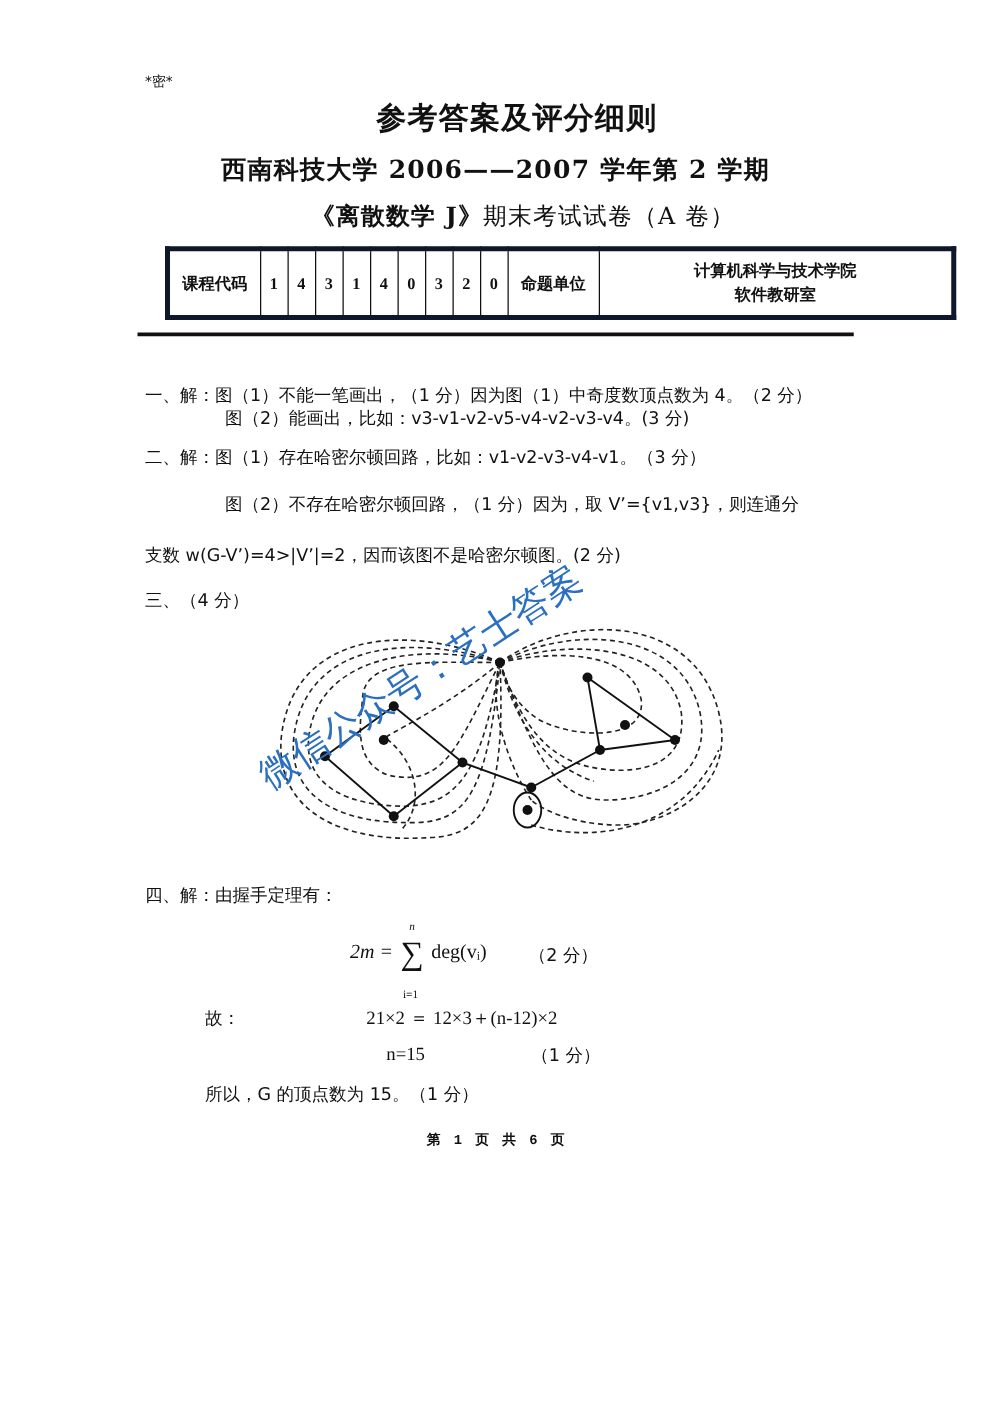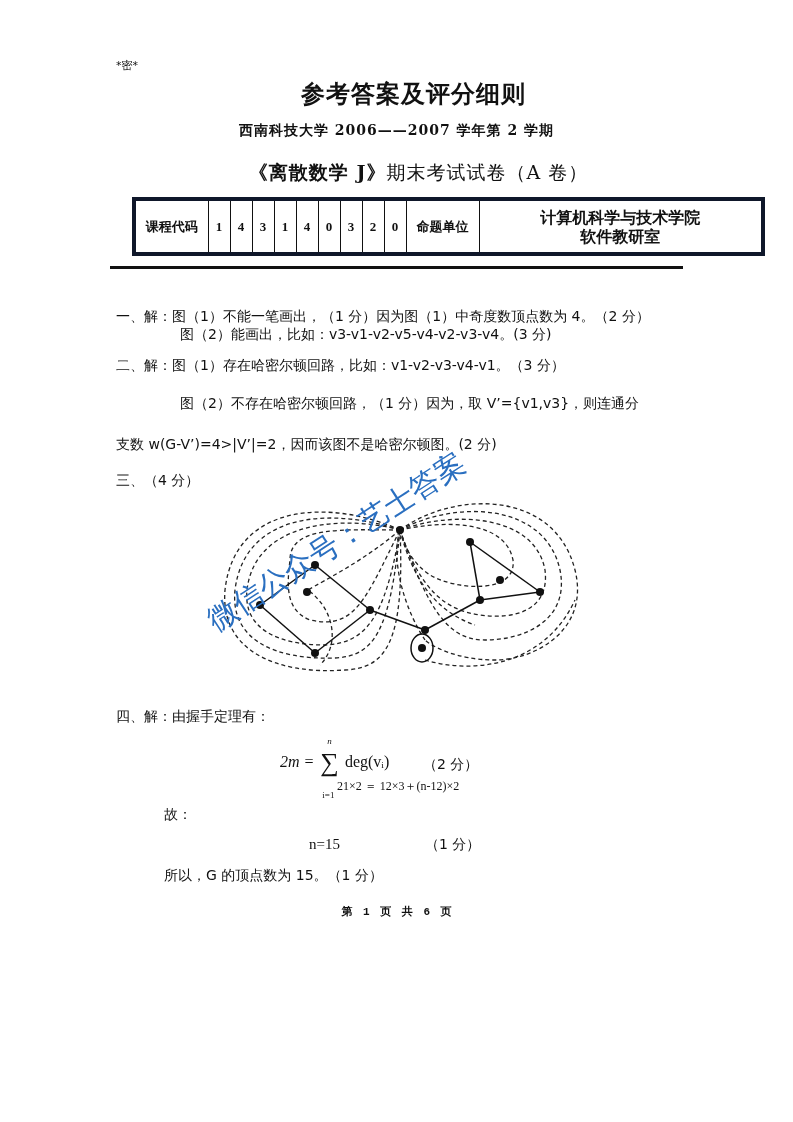--- a/index.html
+++ b/index.html
@@ -1,28 +1,28 @@
 <!DOCTYPE html>
 <html><head>
 <meta charset="utf-8">
 <style>
   * { box-sizing: border-box; margin: 0; padding: 0; }
   html, body { width: 793px; height: 1122px; background: #ffffff; }
   body { position: relative; overflow: hidden; font-family: "DejaVu Serif", "Liberation Serif", serif; color: #111; }
   .abs { position: absolute; white-space: nowrap; }
   .secret { left: 116px; top: 58px; font-size: 11px; font-family: "DejaVu Sans", sans-serif; }
   .title { left: 17px; width: 793px; top: 78px; text-align: center; font-size: 24px; font-weight: bold; font-family: "DejaVu Sans", sans-serif; letter-spacing: 1px; }
-  .subtitle { left: 0; width: 793px; top: 122px; text-align: center; font-size: 14px; font-weight: bold; letter-spacing: 1px; }
+  .subtitle { left: 0; width: 793px; top: 122px; text-align: center; font-size: 20px; font-weight: bold; letter-spacing: 1px; }
   .examtitle { left: 0; width: 793px; top: 160px; text-align: center; font-size: 19px; letter-spacing: 1px; padding-left: 44px; }
   .examtitle b { font-weight: bold; }
   table.info { position: absolute; left: 132px; top: 197px; width: 633px; height: 59px; border-collapse: collapse; border: 4px solid #0f172a; }
   table.info td { border: 1px solid #111; text-align: center; font-size: 13px; font-weight: bold; font-family: "DejaVu Sans", sans-serif; }
   table.info td.digit { width: 22px; font-family: "Liberation Serif", serif; font-size: 13px; }
   table.info td.lab { width: 74px; }
-  table.info td.unit { font-weight: bold; font-size: 16px; line-height: 19px; }
+  table.info td.unit { font-weight: bold; font-size: 13px; line-height: 19px; }
   .rule { left: 110px; top: 266px; width: 573px; height: 3px; background: #111; }
   .line { font-size: 14px; font-family: "DejaVu Sans", sans-serif; }
   .graph { left: 215px; top: 480px; width: 380px; height: 210px; }
   .formula { left: 280px; top: 748px; font-family: "Liberation Serif", serif; font-size: 16px; }
   .formula .sig { position: relative; display: inline-block; font-size: 26px; vertical-align: middle; margin: 0 2px; }
   .formula .sup { position: absolute; left: 7px; top: -12px; font-size: 9px; font-style: italic; }
   .formula .sub { position: absolute; left: 2px; top: 42px; font-size: 9px; }
   .footer { left: 0; width: 793px; top: 904px; text-align: center; font-size: 11px; font-weight: bold; font-family: Liberation Mono, monospace; word-spacing: 4px; }
   .wm { font-family: "DejaVu Sans", sans-serif; color: #2a6fc0; font-size: 30px; transform-origin: left bottom; }
 </style>
@@ -125,18 +125,18 @@
 <div class="abs line" style="left:116px; top:708px;">四、解：由握手定理有：</div>
 
 <div class="abs formula">
   <span style="font-style:italic">2m =</span>
   <span class="sig"><span>∑</span><span class="sup">n</span><span class="sub">i=1</span></span>
   <span>deg(vᵢ)</span>
 </div>
 <div class="abs line" style="left:423px; top:756px;">（2 分）</div>
 
 <div class="abs line" style="left:164px; top:806px;">故：</div>
-<div class="abs line" style="left:293px; top:778px; font-family:'Liberation Serif',serif; font-size:12px;margin-left:44px;">21×2 ＝ 12×3＋(n-12)×2</div>
+<div class="abs line" style="left:293px; top:805px; font-family:'Liberation Serif',serif; font-size:15px;">21×2 ＝ 12×3＋(n-12)×2</div>
 <div class="abs line" style="left:309px; top:836px; font-family:'Liberation Serif',serif; font-size:15px;">n=15</div>
 <div class="abs line" style="left:425px; top:836px;">（1 分）</div>
 <div class="abs line" style="left:164px; top:867px;">所以，G 的顶点数为 15。（1 分）</div>
 
 <div class="abs footer">第 1 页 共 6 页</div>
 
 </body></html>

